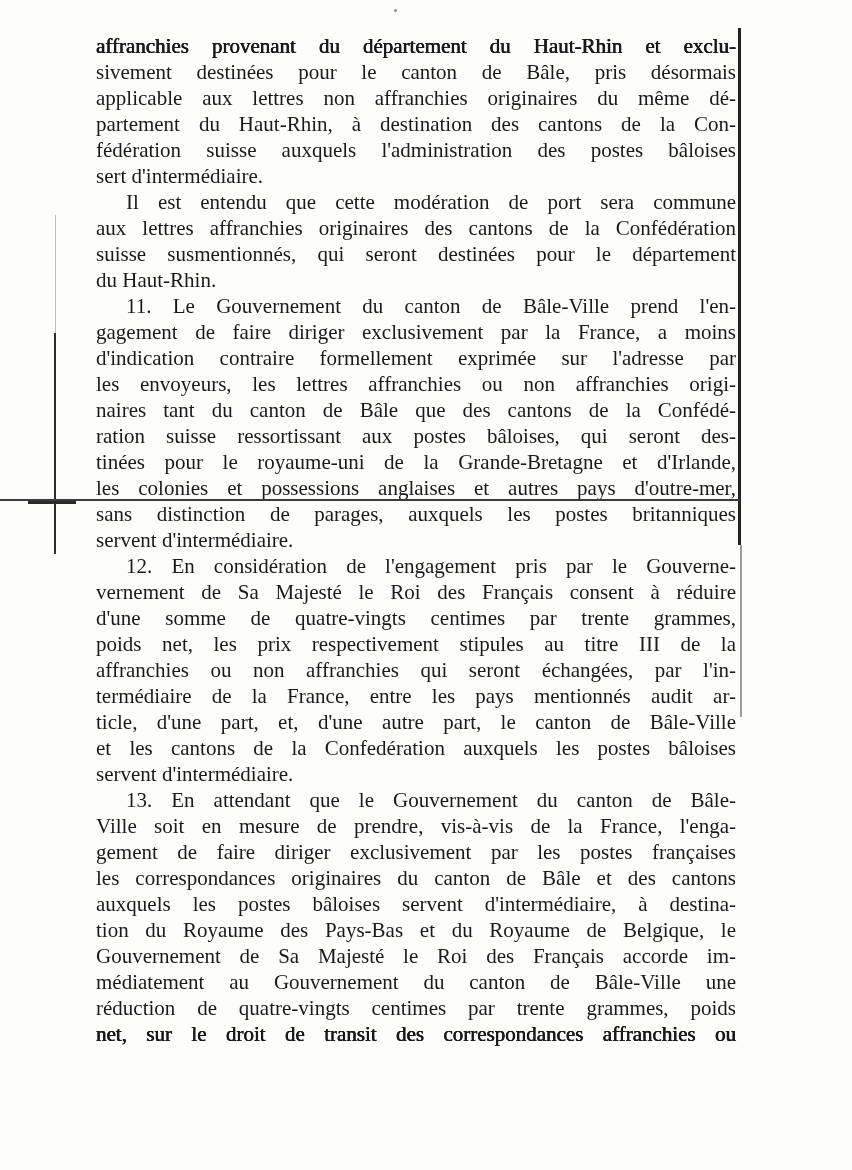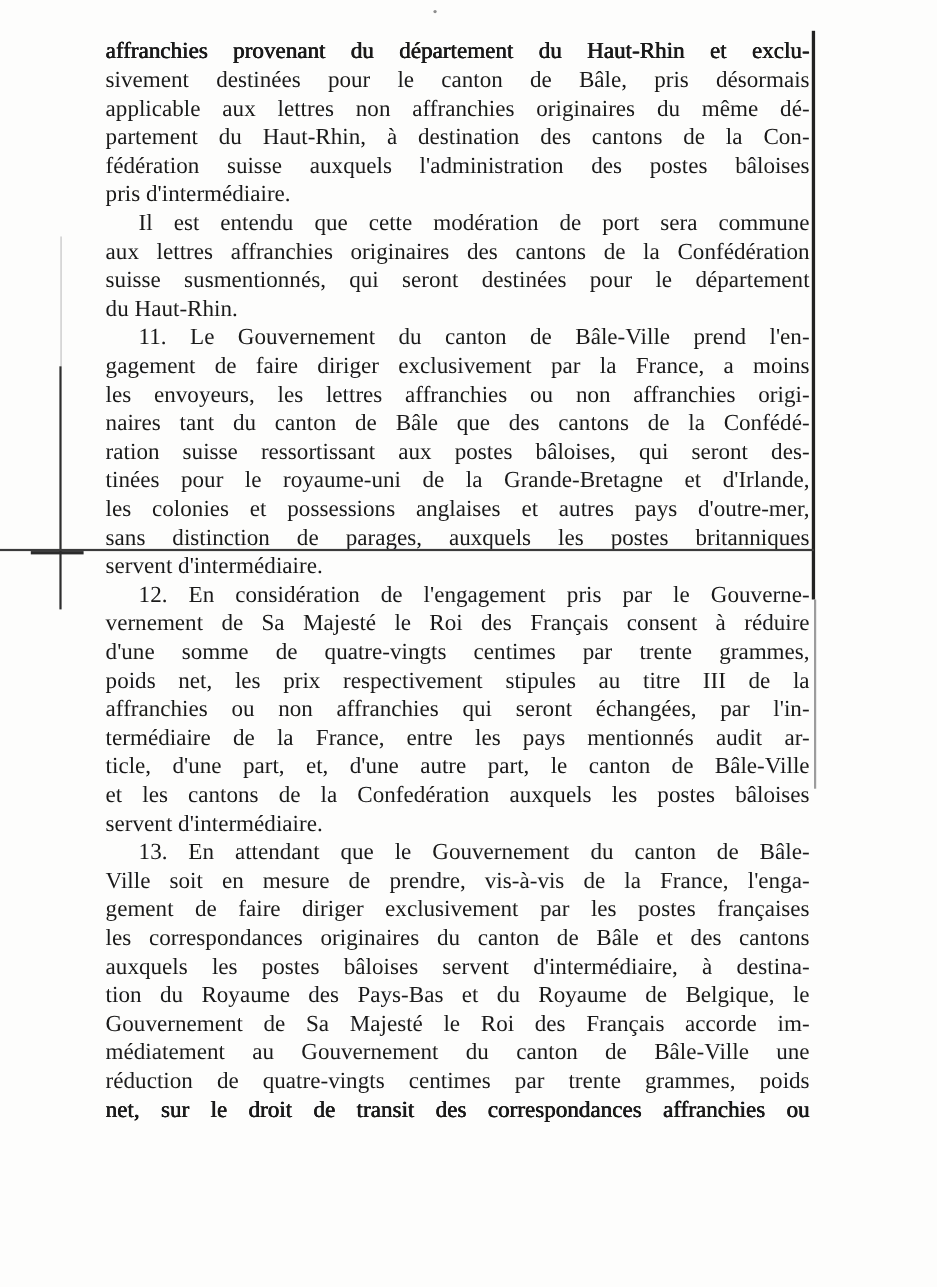--- a/index.html
+++ b/index.html
@@ -52,31 +52,32 @@
 
 <div class="page">
 
   <div class="textblock">
     <div class="para ends" data-para="0">
         <div class="line">affranchies provenant du département du Haut-Rhin et exclu-</div>
         <div class="line">sivement destinées pour le canton de Bâle, pris désormais</div>
         <div class="line">applicable aux lettres non affranchies originaires du même dé-</div>
         <div class="line">partement du Haut-Rhin, à destination des cantons de la Con-</div>
         <div class="line">fédération suisse auxquels l'administration des postes bâloises</div>
-        <div class="line endline">pris d'intermédiaire.</div>
+        <div class="line endline">sert d'intermédiaire.</div>
       </div>
     <div class="para indented ends" data-para="1">
         <div class="line">Il est entendu que cette modération de port sera commune</div>
         <div class="line">aux lettres affranchies originaires des cantons de la Confédération</div>
         <div class="line">suisse susmentionnés, qui seront destinées pour le département</div>
         <div class="line endline">du Haut-Rhin.</div>
       </div>
     <div class="para indented ends" data-para="2">
         <div class="line">11. Le Gouvernement du canton de Bâle-Ville prend l'en-</div>
         <div class="line">gagement de faire diriger exclusivement par la France, a moins</div>
+        <div class="line">d'indication contraire formellement exprimée sur l'adresse par</div>
         <div class="line">les envoyeurs, les lettres affranchies ou non affranchies origi-</div>
         <div class="line">naires tant du canton de Bâle que des cantons de la Confédé-</div>
         <div class="line">ration suisse ressortissant aux postes bâloises, qui seront des-</div>
         <div class="line">tinées pour le royaume-uni de la Grande-Bretagne et d'Irlande,</div>
         <div class="line">les colonies et possessions anglaises et autres pays d'outre-mer,</div>
         <div class="line">sans distinction de parages, auxquels les postes britanniques</div>
         <div class="line endline">servent d'intermédiaire.</div>
       </div>
     <div class="para indented ends" data-para="3">
         <div class="line">12. En considération de l'engagement pris par le Gouverne-</div>

